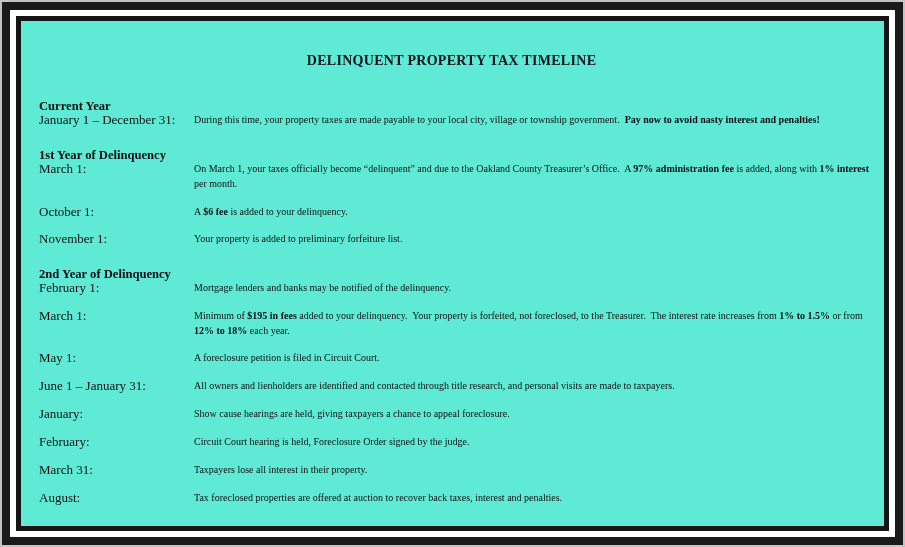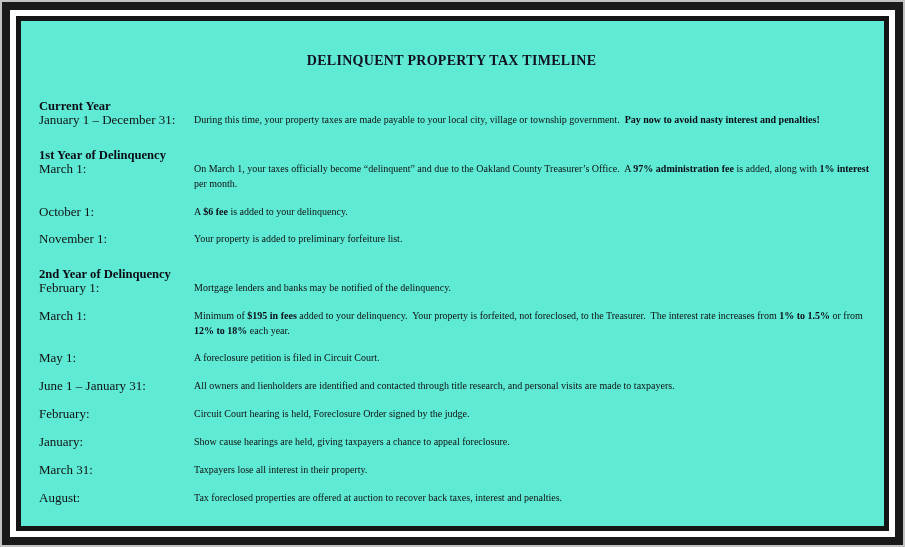--- a/index.html
+++ b/index.html
@@ -106,26 +106,26 @@
         </div>
         <div class="row">
           <div class="date-cell">May 1:</div>
           <div class="desc-cell"><span class="seg">A foreclosure petition is filed in Circuit Court.</span></div>
         </div>
         <div class="row">
           <div class="date-cell">June 1 – January 31:</div>
           <div class="desc-cell"><span class="seg">All owners and lienholders are identified and contacted through title research, and personal visits are made to taxpayers.</span></div>
         </div>
         <div class="row">
+          <div class="date-cell">January:</div>
+          <div class="desc-cell"><span class="seg">Show cause hearings are held, giving taxpayers a chance to appeal foreclosure.</span></div>
+        </div>
+        <div class="row">
           <div class="date-cell">February:</div>
           <div class="desc-cell"><span class="seg">Circuit Court hearing is held, Foreclosure Order signed by the judge.</span></div>
-        </div>
-        <div class="row">
-          <div class="date-cell">January:</div>
-          <div class="desc-cell"><span class="seg">Show cause hearings are held, giving taxpayers a chance to appeal foreclosure.</span></div>
         </div>
         <div class="row">
           <div class="date-cell">March 31:</div>
           <div class="desc-cell"><span class="seg">Taxpayers lose all interest in their property.</span></div>
         </div>
         <div class="row">
           <div class="date-cell">August:</div>
           <div class="desc-cell"><span class="seg">Tax foreclosed properties are offered at auction to recover back taxes, interest and penalties.</span></div>
         </div>
       </div>

